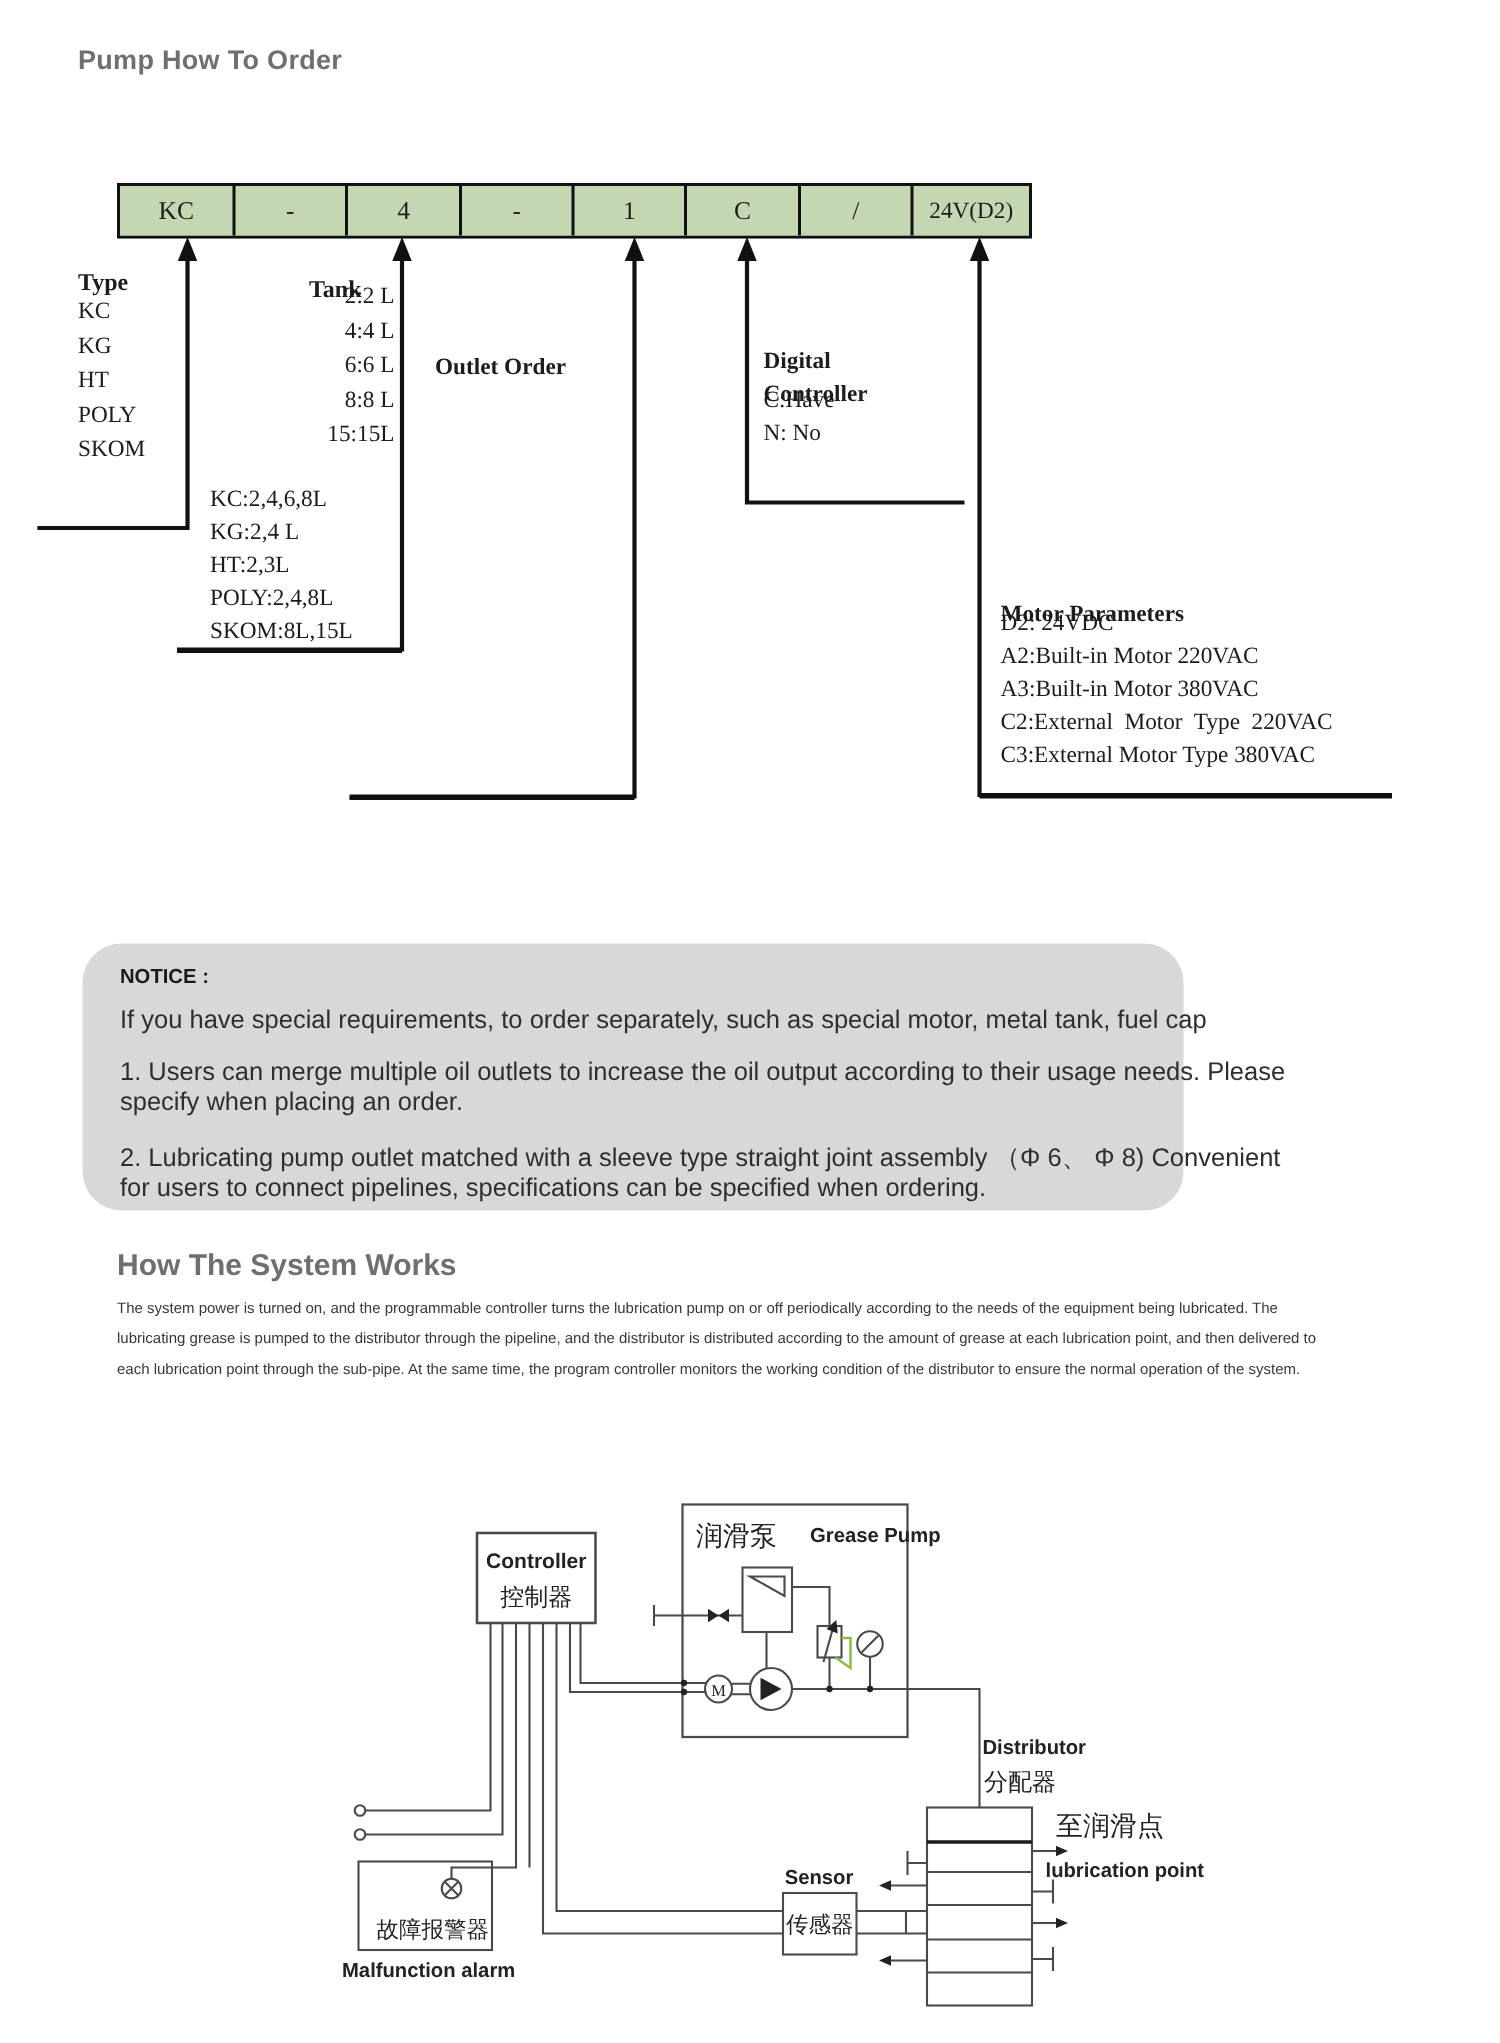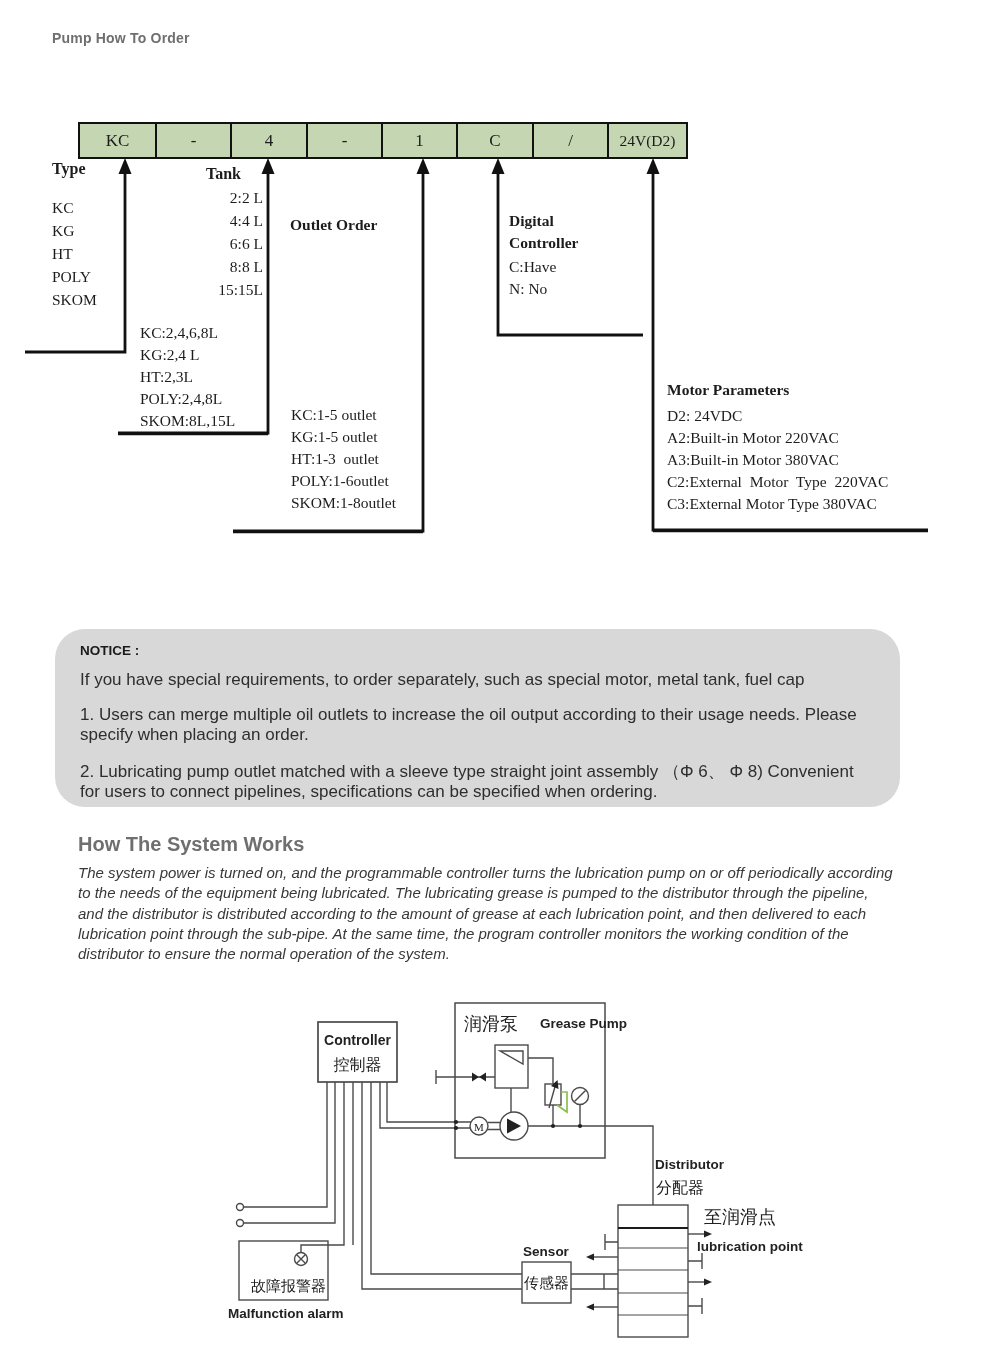--- a/index.html
+++ b/index.html
@@ -3,49 +3,49 @@
 <meta charset="utf-8">
 <style>
   html,body { margin:0; padding:0; background:#ffffff; }
   .canvas {
     position:relative; width:1000px; height:1362px; background:#ffffff;
     font-family:"Liberation Sans","DejaVu Sans",sans-serif; overflow:hidden;
   }
   .abs { position:absolute; }
 
   
-  .page-title { font-size:14px; font-weight:bold; color:#6f6f6f; letter-spacing:.2px; }
+  .page-title { font-size:18px; font-weight:bold; color:#6f6f6f; letter-spacing:.2px; }
   .section-title { font-size:20px; font-weight:bold; color:#6f6f6f; }
 
   
   .code-row {
     display:flex; box-sizing:border-box; border:2.5px solid #111;
     background:#c4d7b2; height:37px;
   }
   .code-cell {
     box-sizing:border-box; border-left:2.2px solid #111;
     display:flex; align-items:center; justify-content:center;
     font-family:"Liberation Serif","DejaVu Serif",serif;
     font-size:17px; color:#1c1c1c; background:#c4d7b2;
   }
   .code-cell:first-child { border-left:none; }
 
   
   .serif { font-family:"Liberation Serif","DejaVu Serif",serif; color:#1c1c1c; }
-  .col-header { font-weight:bold; font-size:16px; }
+  .col-header { font-weight:bold; font-size:16px;margin-top:20px; }
   .col-items div { font-size:15.5px; line-height:23px; white-space:pre; }
   .col-items.tight div { line-height:22px; }
   .right-align div { text-align:right; }
 
   
   .notice-box { background:#d8d8d8; border-radius:26px; }
   .notice-title { font-size:13.5px; font-weight:bold; color:#1a1a1a; }
   .notice-text { font-size:17px; color:#2e2e2e; line-height:19.5px; }
 
-  .body-text { font-size:15px; color:#383838; line-height:20.3px;font-style:italic; }
+  .body-text { font-size:10px; color:#383838; line-height:20.3px; }
 
   svg text { fill:#222; }
   .dlabel-b { font-family:"Liberation Sans","DejaVu Sans",sans-serif; font-weight:bold; font-size:13.5px; fill:#222; }
   .dlabel-cjk { font-family:"Liberation Sans","DejaVu Sans",sans-serif; fill:#222; }
 </style>
 </head>
 <body>
 
 <div class="canvas">
 
@@ -102,44 +102,37 @@
   </div>
   <div class="abs serif col-items tight" style="left:140px; top:322px;">
     <div>KC:2,4,6,8L</div>
     <div>KG:2,4 L</div>
     <div>HT:2,3L</div>
     <div>POLY:2,4,8L</div>
     <div>SKOM:8L,15L</div>
   </div>
 
   <div class="abs serif col-header" style="left:290px; top:216px; font-size:15.5px;">Outlet Order</div>
-  <div class="abs serif col-items tight" style="left:291px; top:404px;">
-    <div>KC:1-5 outlet</div>
-    <div>KG:1-5 outlet</div>
-    <div>HT:1-3  outlet</div>
-    <div>POLY:1-6outlet</div>
-    <div>SKOM:1-8outlet</div>
-  </div>
 
   <div class="abs serif col-header" style="left:509px; top:210px; width:92px; font-size:15.5px; line-height:22px;">Digital Controller</div>
   <div class="abs serif col-items tight" style="left:509px; top:256px;">
     <div>C:Have</div>
     <div>N: No</div>
   </div>
 
   <div class="abs serif col-header" style="left:667px; top:381px; font-size:15.5px;">Motor Parameters</div>
   <div class="abs serif col-items tight" style="left:667px; top:405px;">
     <div>D2: 24VDC</div>
     <div>A2:Built-in Motor 220VAC</div>
     <div>A3:Built-in Motor 380VAC</div>
     <div>C2:External  Motor  Type  220VAC</div>
     <div>C3:External Motor Type 380VAC</div>
   </div>
 
-  <div class="abs notice-box" style="left:55px; top:629px; width:845px; height:178px;border-radius:30px;">
+  <div class="abs notice-box" style="left:55px; top:629px; width:734px; height:178px;">
     <div class="abs notice-title" style="left:25px; top:14px;">NOTICE :</div>
     <div class="abs notice-text" style="left:25px; top:41px; width:805px;">If you have special requirements, to order separately, such as special motor, metal tank, fuel cap</div>
     <div class="abs notice-text" style="left:25px; top:76px; width:805px;">1. Users can merge multiple oil outlets to increase the oil output according to their usage needs. Please specify when placing an order.</div>
     <div class="abs notice-text" style="left:25px; top:133px; width:798px;">2. Lubricating pump outlet matched with a sleeve type straight joint assembly （Φ 6、 Φ 8) Convenient for users to connect pipelines, specifications can be specified when ordering.</div>
   </div>
 
   <div class="abs section-title" style="left:78px; top:833px;">How The System Works</div>
   <div class="abs body-text" style="left:78px; top:863px; width:818px;">The system power is turned on, and the programmable controller turns the lubrication pump on or off periodically according to the needs of the equipment being lubricated. The lubricating grease is pumped to the distributor through the pipeline, and the distributor is distributed according to the amount of grease at each lubrication point, and then delivered to each lubrication point through the sub-pipe. At the same time, the program controller monitors the working condition of the distributor to ensure the normal operation of the system.</div>
 
   <svg class="abs" style="left:0; top:985px;" width="1000" height="377" viewBox="0 985 1000 377">

